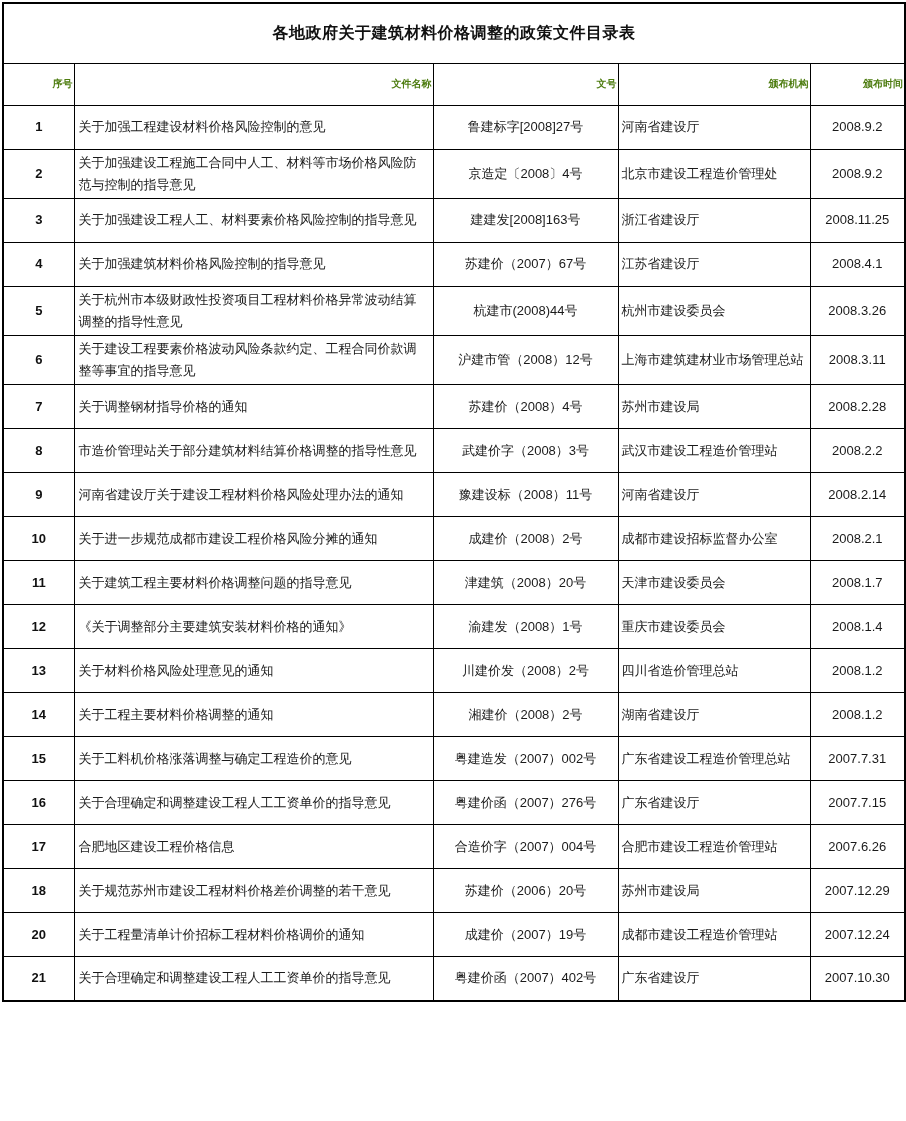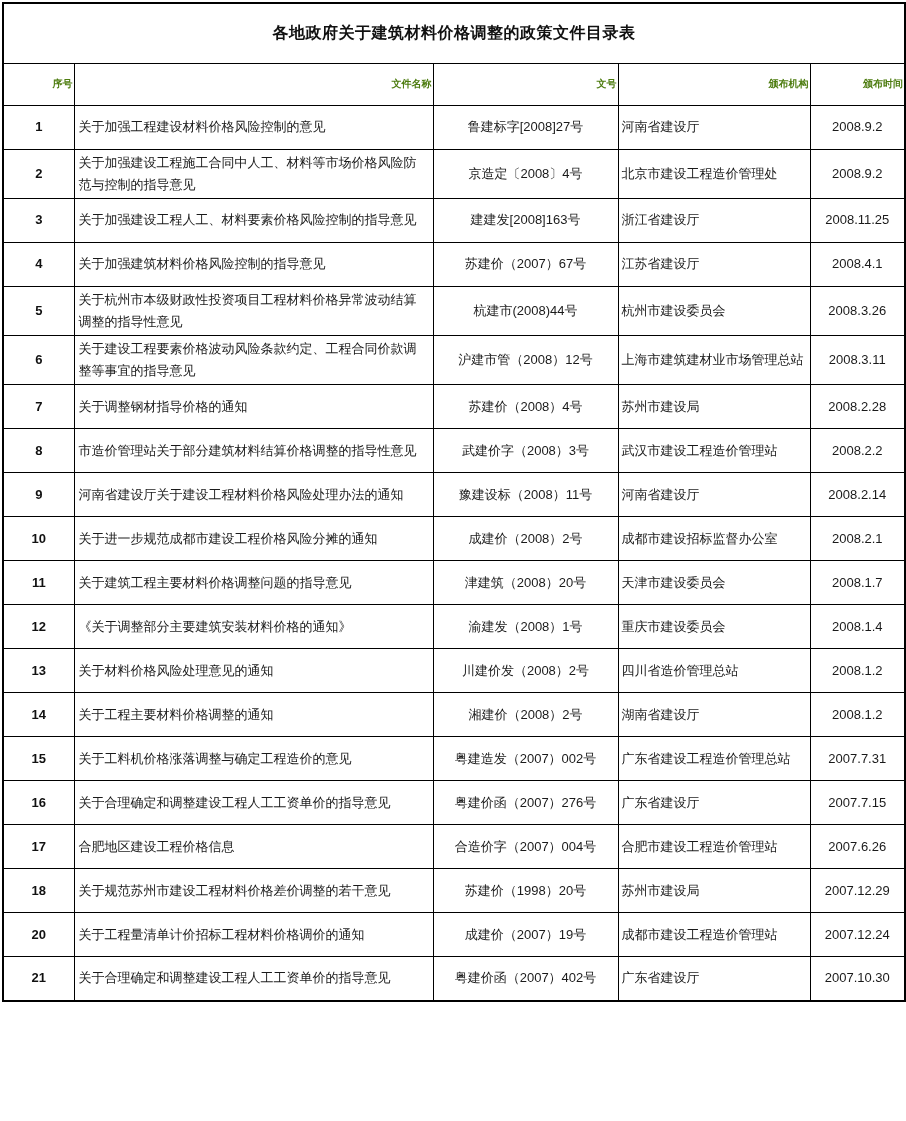--- a/index.html
+++ b/index.html
@@ -239,21 +239,21 @@
     <td class="c-no">17</td>
     <td class="c-name">合肥地区建设工程价格信息</td>
     <td class="c-docno">合造价字（2007）004号</td>
     <td class="c-agency">合肥市建设工程造价管理站</td>
     <td class="c-date">2007.6.26</td>
   </tr>
 
   <tr>
     <td class="c-no">18</td>
     <td class="c-name">关于规范苏州市建设工程材料价格差价调整的若干意见</td>
-    <td class="c-docno">苏建价（1998）20号</td>
+    <td class="c-docno">苏建价（2006）20号</td>
     <td class="c-agency">苏州市建设局</td>
     <td class="c-date">2007.12.29</td>
   </tr>
 
 
   <tr>
     <td class="c-no">20</td>
     <td class="c-name">关于工程量清单计价招标工程材料价格调价的通知</td>
     <td class="c-docno">成建价（2007）19号</td>
     <td class="c-agency">成都市建设工程造价管理站</td>

